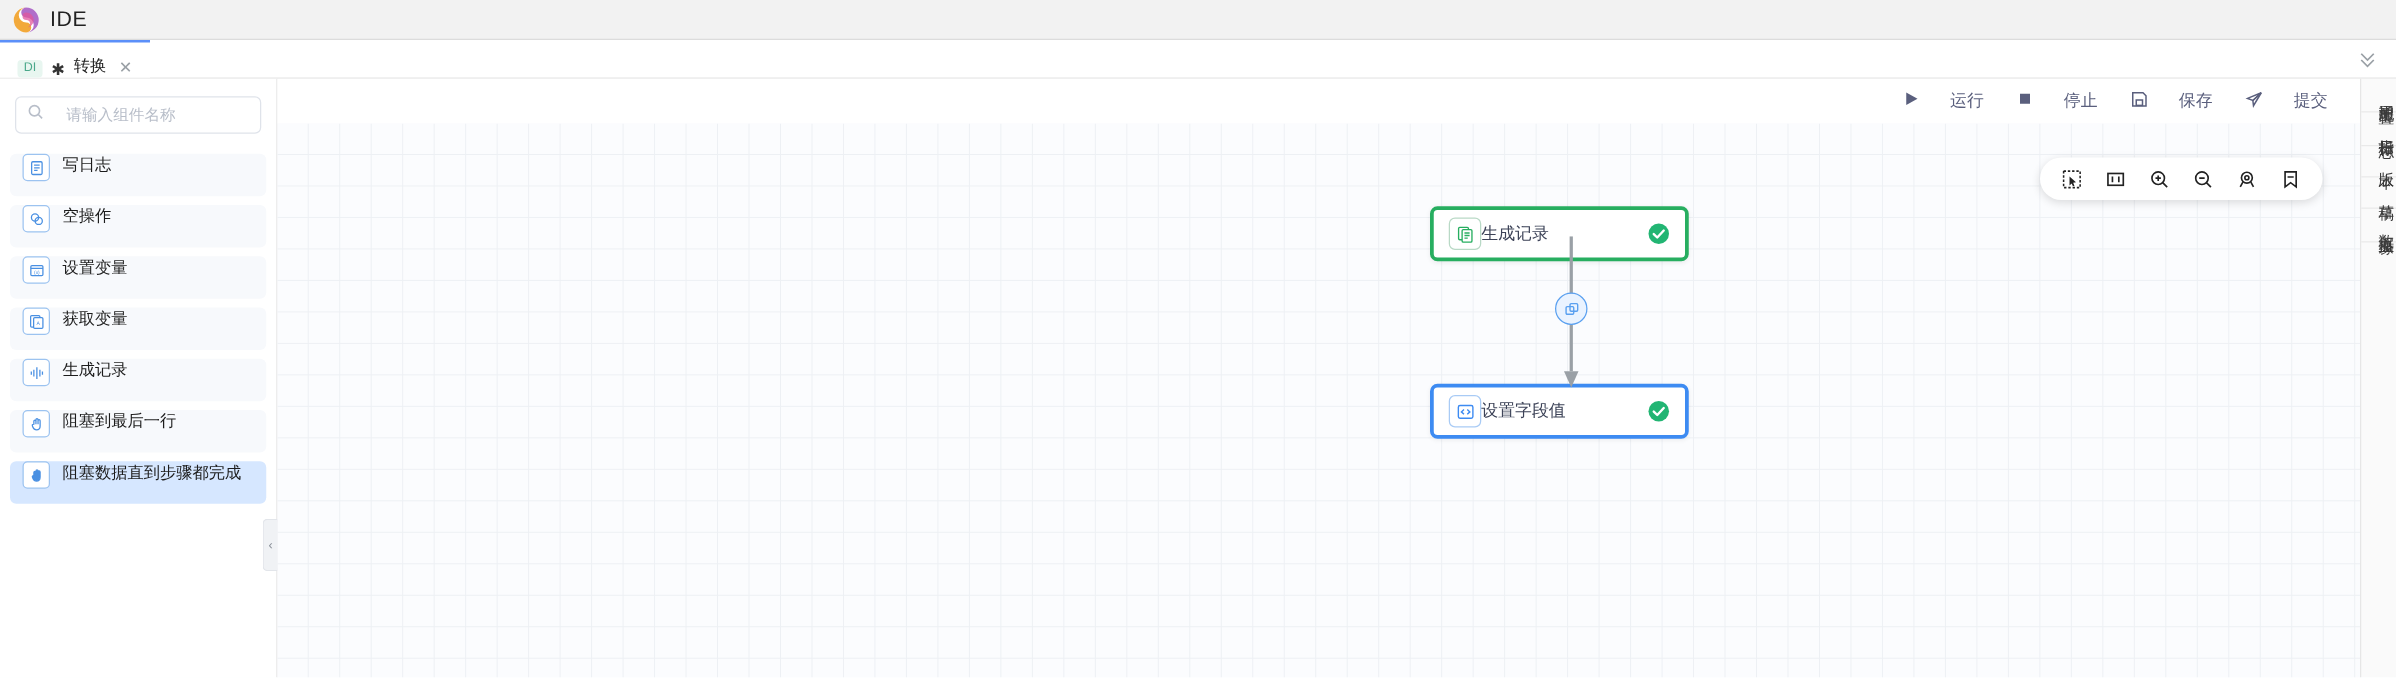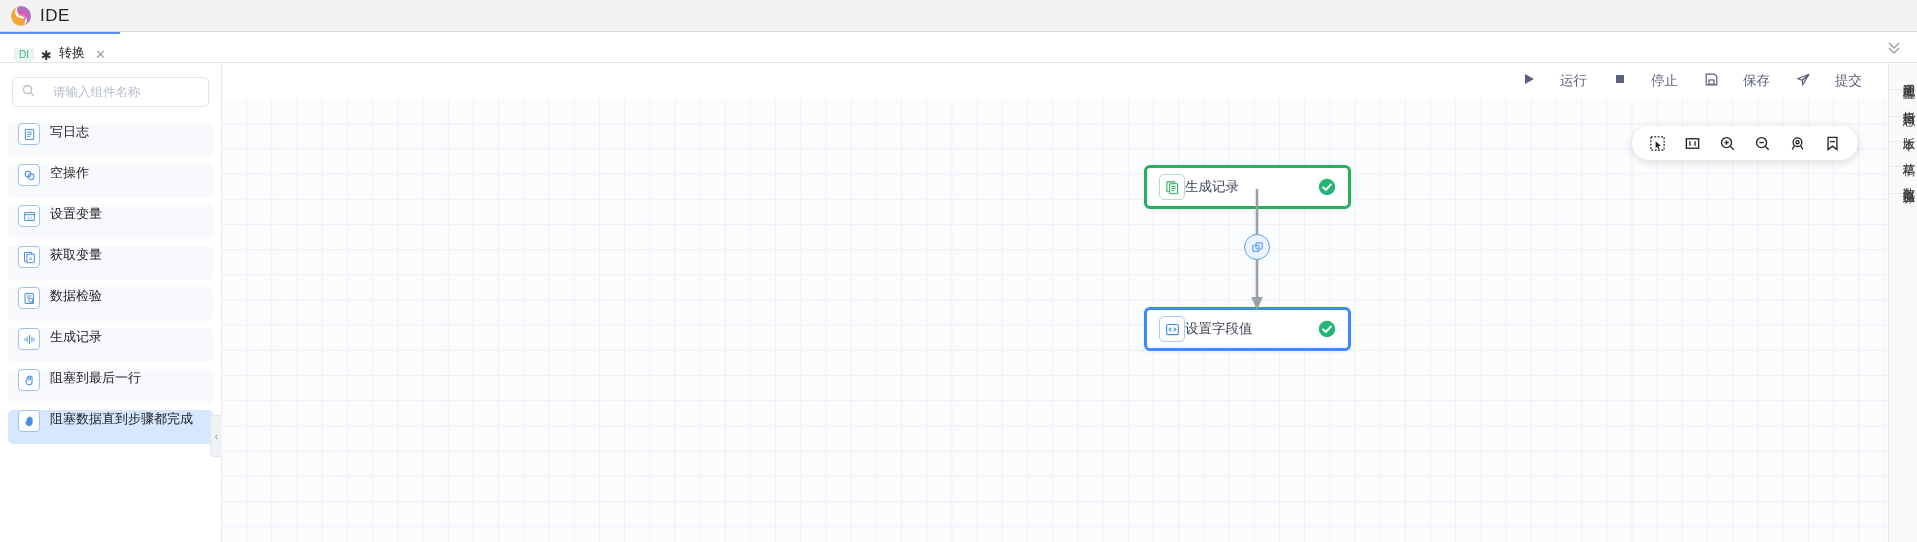--- a/index.html
+++ b/index.html
@@ -260,32 +260,20 @@
           <span class="comp-icon">
             <svg width="13" height="13" viewBox="0 0 14 14" fill="none" stroke="#4a90e2" stroke-width="1.1">
               <rect x="1.6" y="1.6" width="8" height="10" rx="1"></rect>
               <rect x="4.2" y="3.4" width="8" height="9.2" rx="1" fill="#fff"></rect>
               <text x="8.2" y="9.6" font-size="4.4" fill="#4a90e2" stroke="none" text-anchor="middle">A</text>
             </svg>
           </span>
           <span class="comp-label">获取变量</span>
         </div>
 
-        <div class="comp-item">
-          <span class="comp-icon">
-            <svg width="13" height="13" viewBox="0 0 14 14" fill="none" stroke="#4a90e2" stroke-width="1.1">
-              <rect x="2.2" y="1.5" width="9" height="11" rx="1"></rect>
-              <line x1="4.3" y1="4.3" x2="9" y2="4.3"></line>
-                <line x1="4.3" y1="6.3" x2="7" y2="6.3"></line>
-              <circle cx="8.3" cy="9.1" r="2.1" fill="#fff"></circle>
-                <line x1="9.9" y1="10.7" x2="11.4" y2="12.2"></line>
-            </svg>
-          </span>
-          <span class="comp-label">数据检验</span>
-        </div>
 
         <div class="comp-item">
           <span class="comp-icon">
             <svg width="13" height="13" viewBox="0 0 14 14" fill="none" stroke="#4a90e2" stroke-width="1.1">
               <line x1="7" y1="2" x2="7" y2="12"></line>
               <line x1="4.4" y1="4" x2="4.4" y2="10"></line>
                 <line x1="9.6" y1="4" x2="9.6" y2="10"></line>
               <line x1="2.2" y1="5.6" x2="2.2" y2="8.4"></line>
                 <line x1="11.8" y1="5.6" x2="11.8" y2="8.4"></line>
             </svg>

